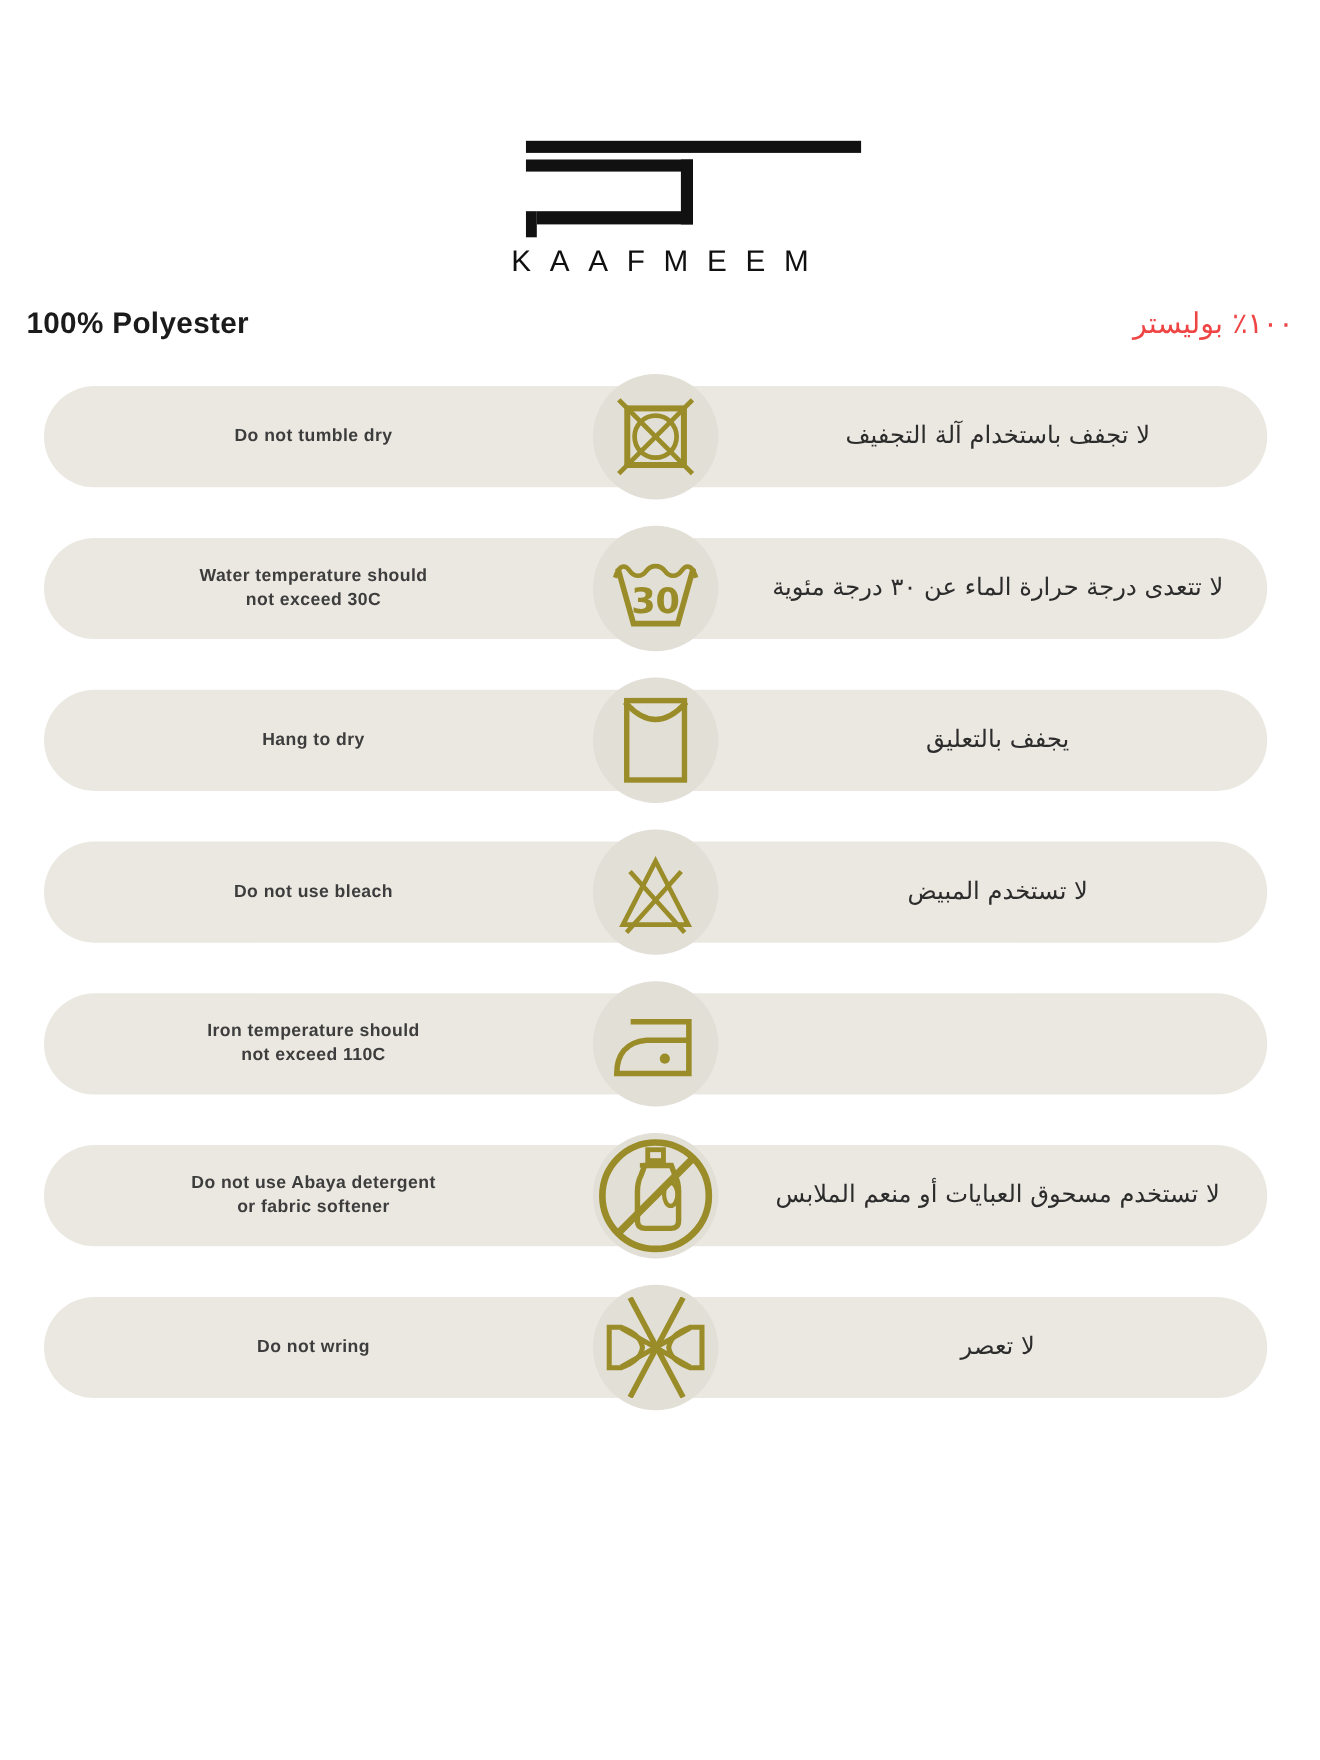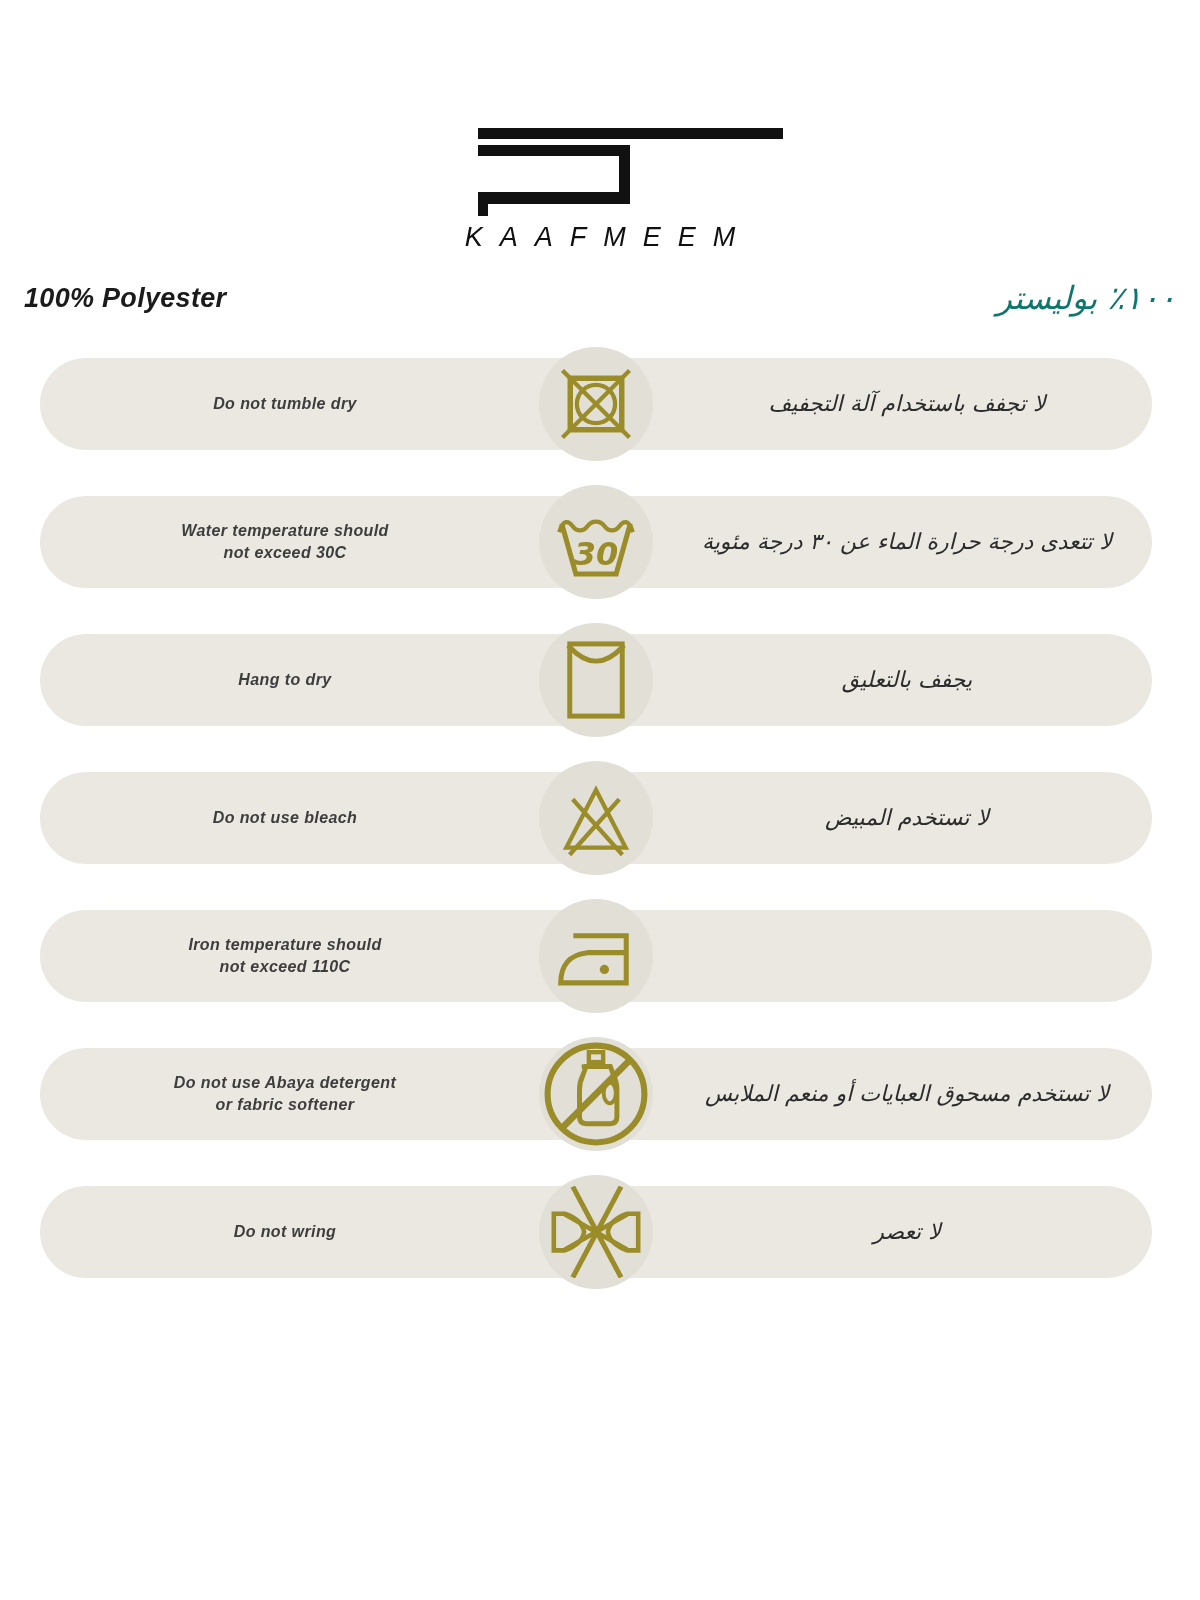--- a/index.html
+++ b/index.html
@@ -8,37 +8,36 @@
     --circle-bg:#e2dfd7;
     --text-dark:#3d3d3d;
     --page-bg:#ffffff;
   }
   html,body{margin:0;padding:0;}
   body{background:#f4f4f4;}
   .page{
     width:1200px;height:1600px;margin:0 auto;background:var(--page-bg);
     overflow:hidden;position:relative;
     font-family:"Liberation Sans",sans-serif;
-    font-style:italic;
   }
   
   .header{padding-top:126px;}
   .logo-wrap{width:305px;margin:0 auto;transform:translateX(30px);}
   .logo-wrap svg{display:block;width:305px;height:90px;}
   .brand-name{
     margin-top:6px;text-align:center;font-size:27px;font-weight:400;
     letter-spacing:17px;text-indent:17px;color:#101010;white-space:nowrap;
   }
   
   .composition{
     display:flex;justify-content:space-between;align-items:center;
     margin-top:26px;padding:0 24px 0 24px;
   }
   .composition .en{font-size:27px;font-weight:700;color:#1b1b1b;letter-spacing:0.3px;}
-  .composition .ar{font-size:32px;color:#0f766e;font-family:"DejaVu Sans",sans-serif;}
+  .composition .ar{font-size:26px;color:#ef4444;font-family:"DejaVu Sans",sans-serif;}
   
   .care-list{margin:30px 48px 0 40px;}
   .care-row{
     position:relative;min-height:114px;margin-bottom:24px;
     display:grid;grid-template-columns:1fr 132px 1fr;align-items:center;
   }
   .pill-bg{
     position:absolute;left:0;right:0;top:11px;bottom:11px;
     background:var(--pill-bg);border-radius:47px;
   }

